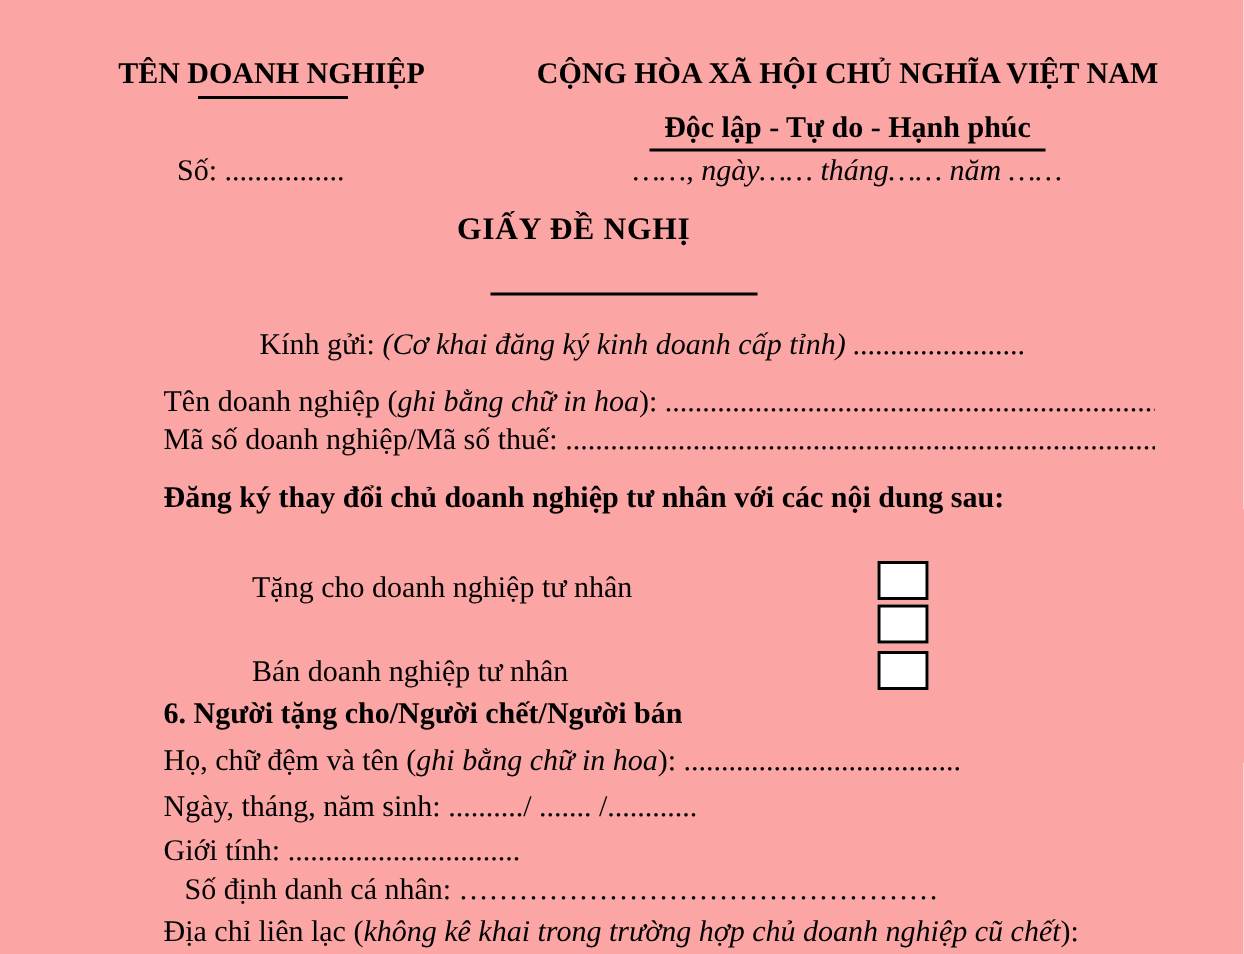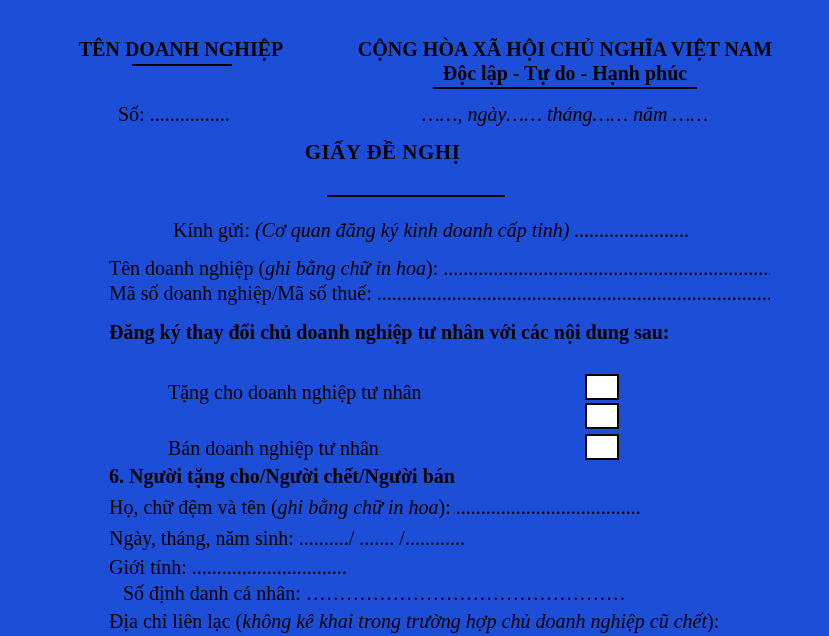--- a/index.html
+++ b/index.html
@@ -1,30 +1,30 @@
 <!DOCTYPE html>
 <html><head>
 <meta charset="utf-8">
 <style>
   html,body{margin:0;padding:0;background:#fff;}
   .page{
     position:relative;
     width:829px;height:636px;
-    background:#1d4ed8;
+    background:#fca5a5;
     font-family:"Liberation Serif","DejaVu Serif",serif;
     font-size:20px;color:#000;
     overflow:hidden;
   }
   .abs{position:absolute;white-space:nowrap;line-height:23px;}
   .b{font-weight:bold;}
   .i{font-style:italic;}
   .ctr{text-align:center;}
   .clip{overflow:hidden;}
   .rule{position:absolute;height:2px;background:#000;}
-  .motto{display:inline-block;border-bottom:2px solid #000;padding:0 10px 2px 10px;margin-top:1px;}
+  .motto{display:inline-block;border-bottom:2px solid #000;padding:0 10px 2px 10px;margin-top:13px;}
   .box{position:absolute;width:34px;height:26px;border:2px solid #000;box-sizing:border-box;background:#fff;}
   .title1{font-size:21px;letter-spacing:.5px;}
 </style>
 </head>
 <body>
 
 <div class="page">
 
   <div class="abs ctr" style="left:75px;top:38px;width:212px;">
     <div class="b">TÊN DOANH NGHIỆP</div>
@@ -37,21 +37,21 @@
   <div class="abs ctr" style="left:355px;top:38px;width:420px;">
     <div class="b">CỘNG HÒA XÃ HỘI CHỦ NGHĨA VIỆT NAM</div>
     <div class="b motto">Độc lập - Tự do - Hạnh phúc</div>
   </div>
   <div class="abs ctr i" style="left:355px;top:103px;width:420px;">……, ngày…… tháng…… năm ……</div>
 
   <div class="abs ctr b title1" style="left:0;top:141px;width:765px;">GIẤY ĐỀ NGHỊ</div>
   <div class="rule" style="left:327px;top:195px;width:178px;"></div>
 
   <div class="abs" style="left:173px;top:219px;">
-    <span>Kính gửi: </span><span class="i">(Cơ quan đăng ký kinh doanh cấp tỉnh)</span><span class="i"> .......................</span>
+    <span>Kính gửi: </span><span class="i">(Cơ khai đăng ký kinh doanh cấp tỉnh)</span><span class="i"> .......................</span>
   </div>
 
   <div class="abs clip" style="left:109px;top:257px;width:661px;">
     <span>Tên doanh nghiệp (</span><span class="i">ghi bằng chữ in hoa</span><span>): </span><span>....................................................................................</span>
   </div>
   <div class="abs clip" style="left:109px;top:282px;width:661px;">
     <span>Mã số doanh nghiệp/Mã số thuế: </span><span>............................................................................................</span>
   </div>
 
   <div class="abs b" style="left:109px;top:321px;text-align:center;">Đăng ký thay đổi chủ doanh nghiệp tư nhân với các nội dung sau:</div>

